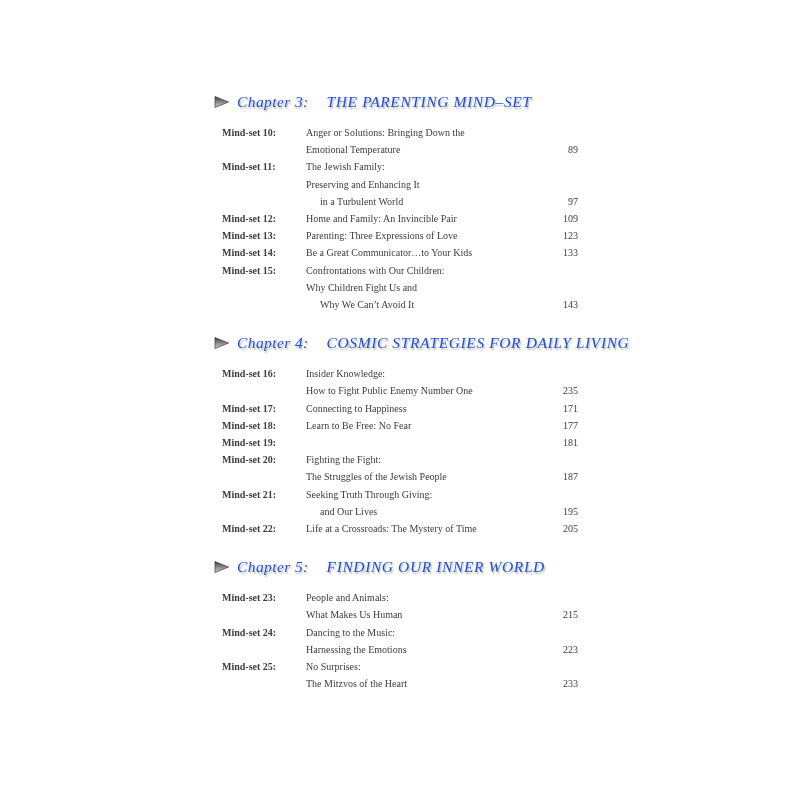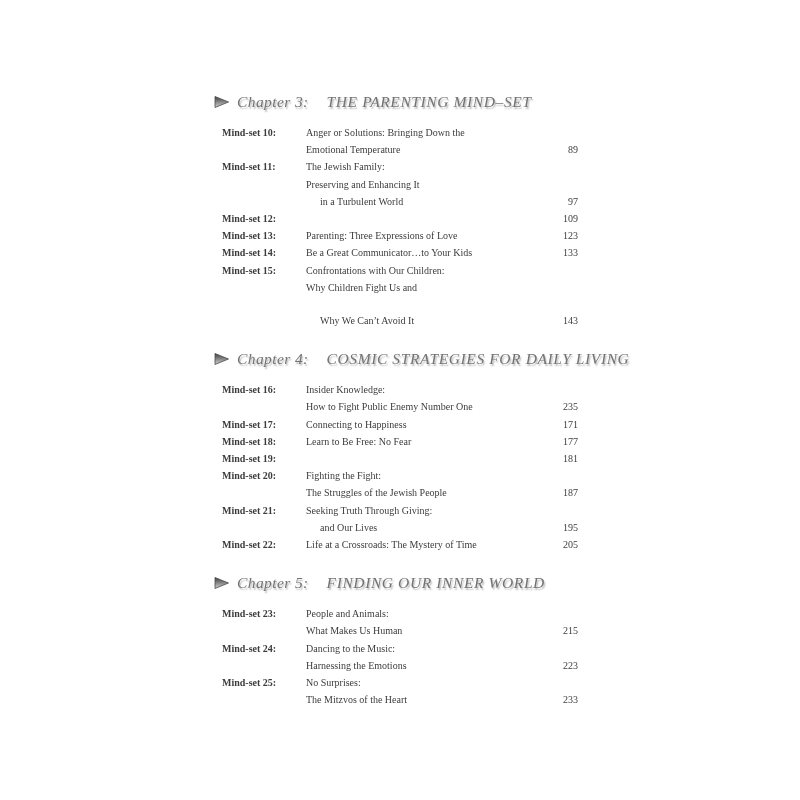--- a/index.html
+++ b/index.html
@@ -22,21 +22,21 @@
   .chapter + .chapter { margin-top: 18px; }
   .chapter-heading {
     display: flex;
     align-items: center;
     margin: 0 0 10px 0;
     font-style: italic;
     font-weight: normal;
     font-size: 15.5px;
     line-height: 24px;
     letter-spacing: 0.4px;
-    color: #737373;
+    color: #1d4ed8;
     white-space: nowrap;
     text-shadow: 1.2px 1.8px 1.6px rgba(0,0,0,0.28);
   }
   .tri {
     display: inline-flex;
     margin-right: 7px;
     flex-shrink: 0;
   }
   .ch-label { margin-right: 6px; }
   .ch-title { letter-spacing: 0.6px; margin-left: 12px; }
@@ -110,20 +110,21 @@
     </div>
 
     <div class="line">
       <span class="entry-label"></span>
       <span class="entry-title" style="padding-left: 14px;">in a Turbulent World</span>
       <span class="entry-page">97</span>
     </div>
 
     <div class="line">
       <span class="entry-label">Mind-set 12:</span>
+      <span class="entry-title">Home and Family: An Invincible Pair</span>
       <span class="entry-page">109</span>
     </div>
 
     <div class="line">
       <span class="entry-label">Mind-set 13:</span>
       <span class="entry-title">Parenting: Three Expressions of Love</span>
       <span class="entry-page">123</span>
     </div>
 
     <div class="line">
@@ -139,21 +140,21 @@
     </div>
 
     <div class="line">
       <span class="entry-label"></span>
       <span class="entry-title">Why Children Fight Us and</span>
       <span class="entry-page"></span>
     </div>
 
     <div class="line">
       <span class="entry-label"></span>
-      <span class="entry-title" style="padding-left: 14px; margin-top: 16px;">Why We Can’t Avoid It</span>
+      <span class="entry-title" style="padding-left: 14px;">Why We Can’t Avoid It</span>
       <span class="entry-page">143</span>
     </div>
   </div>
     </section>
 
     <section class="chapter">
       <h2 class="chapter-heading">
         <span class="tri">
           <svg viewBox="0 0 16 14" width="16" height="14">
             <polygon points="1,1.5 14.5,7 1,12.5" fill="url(#triGrad)" stroke="#4a4a4a" stroke-width="0.8"></polygon>

